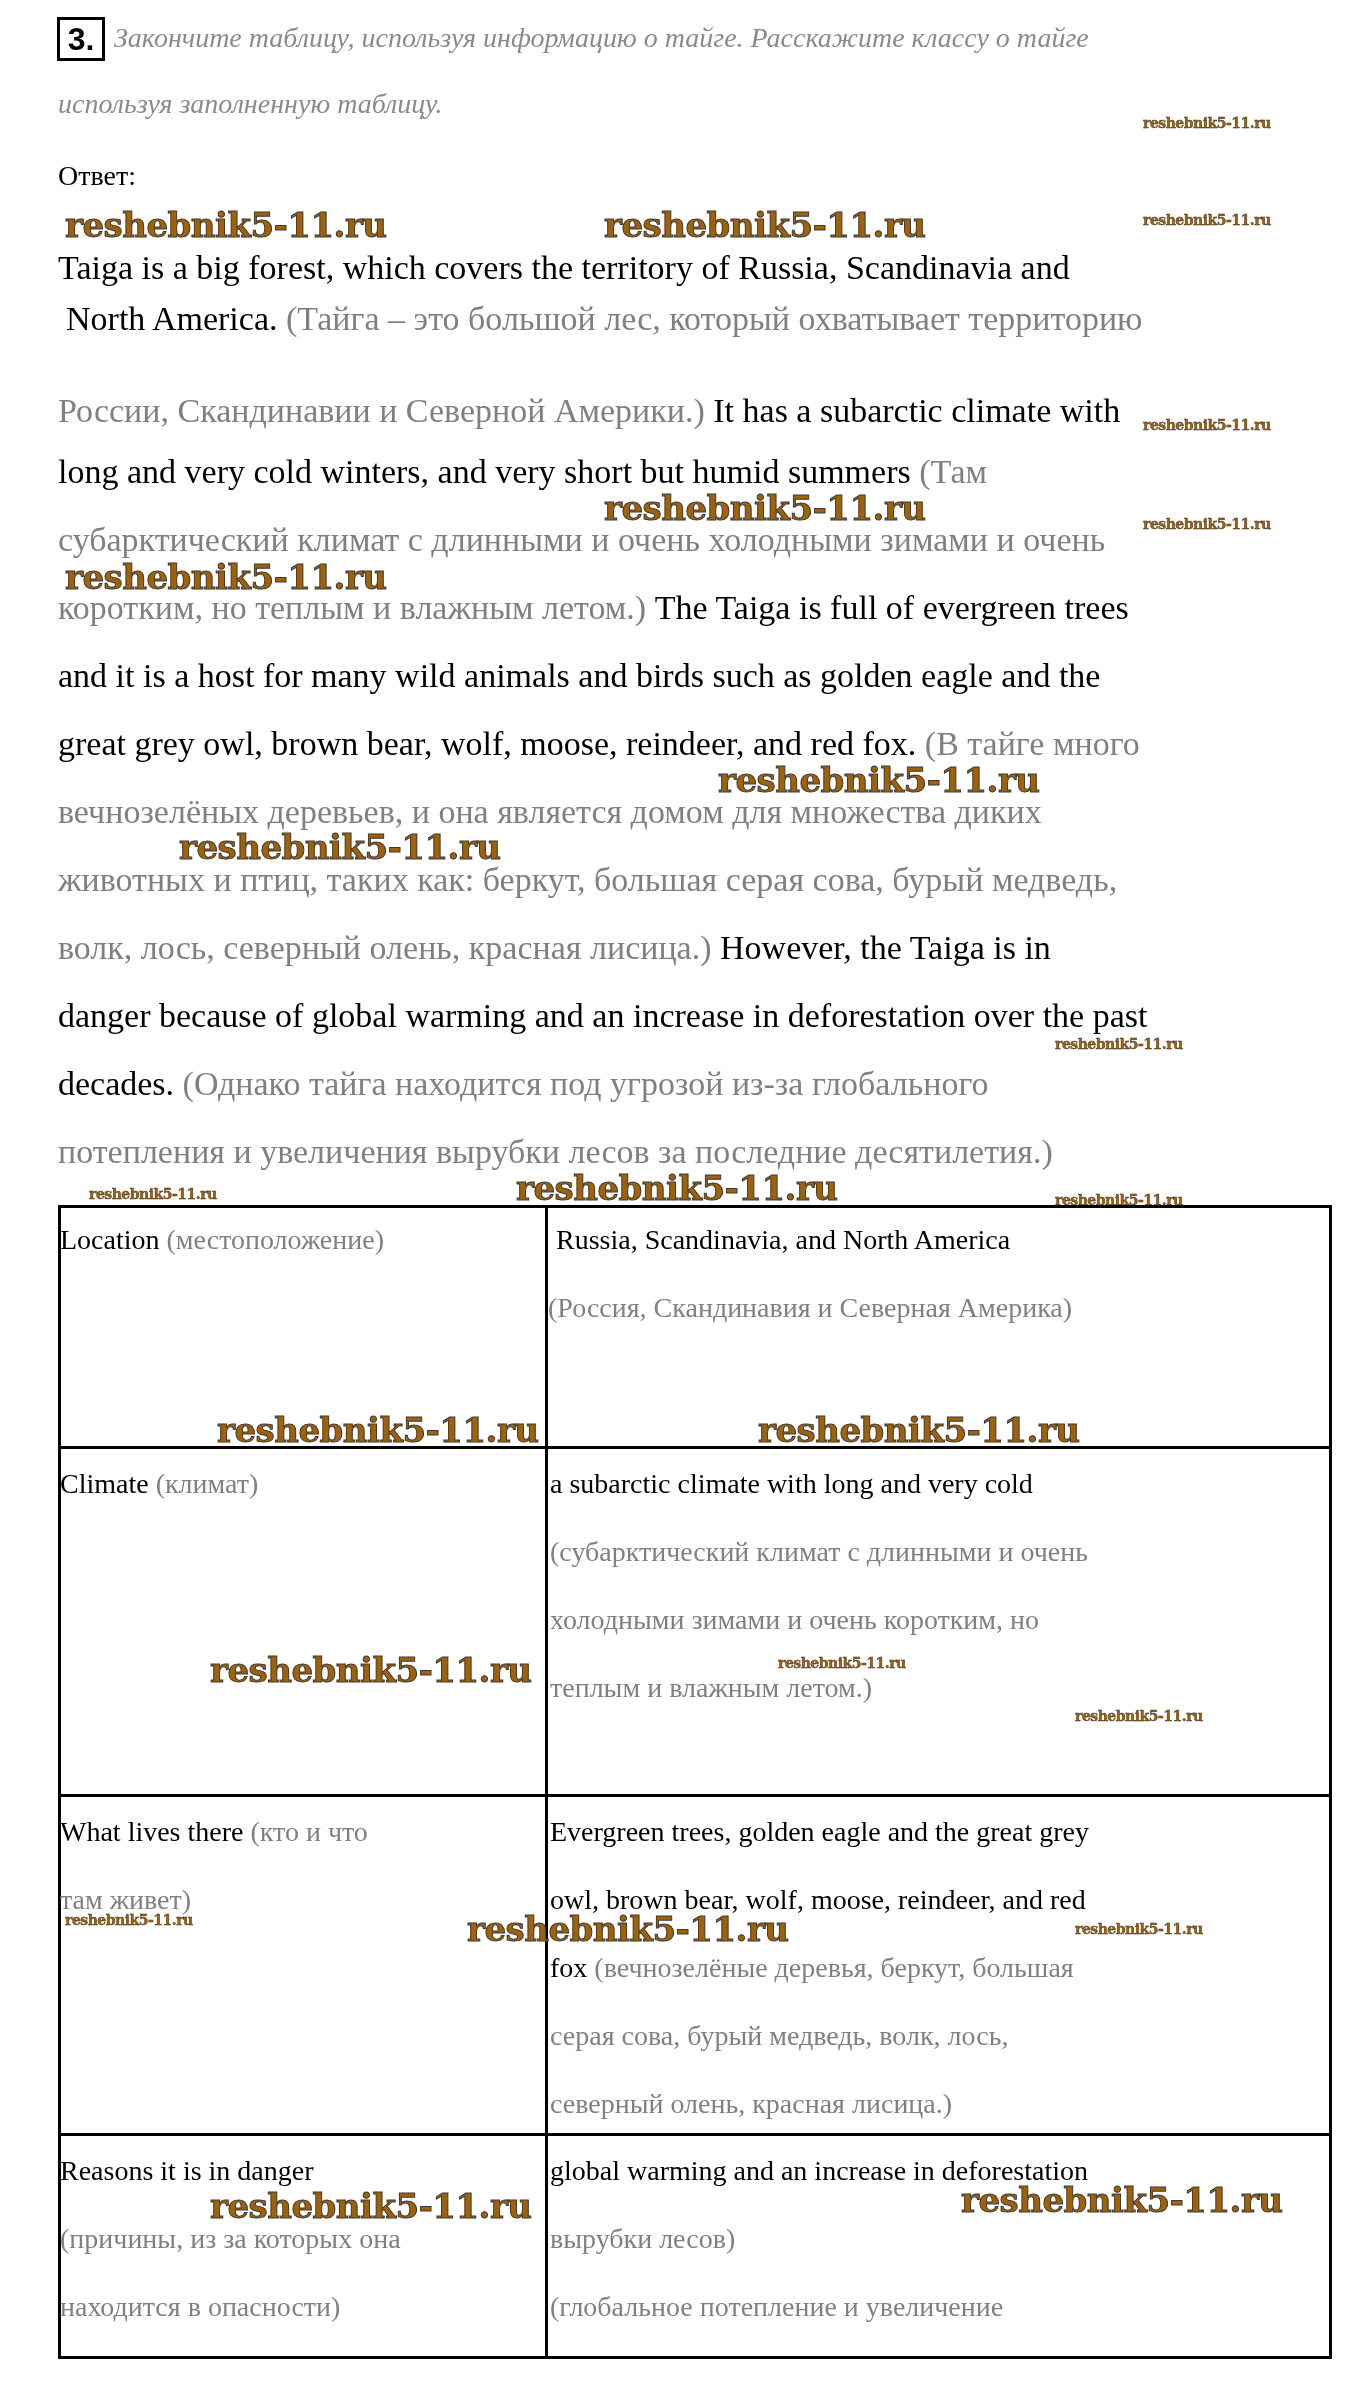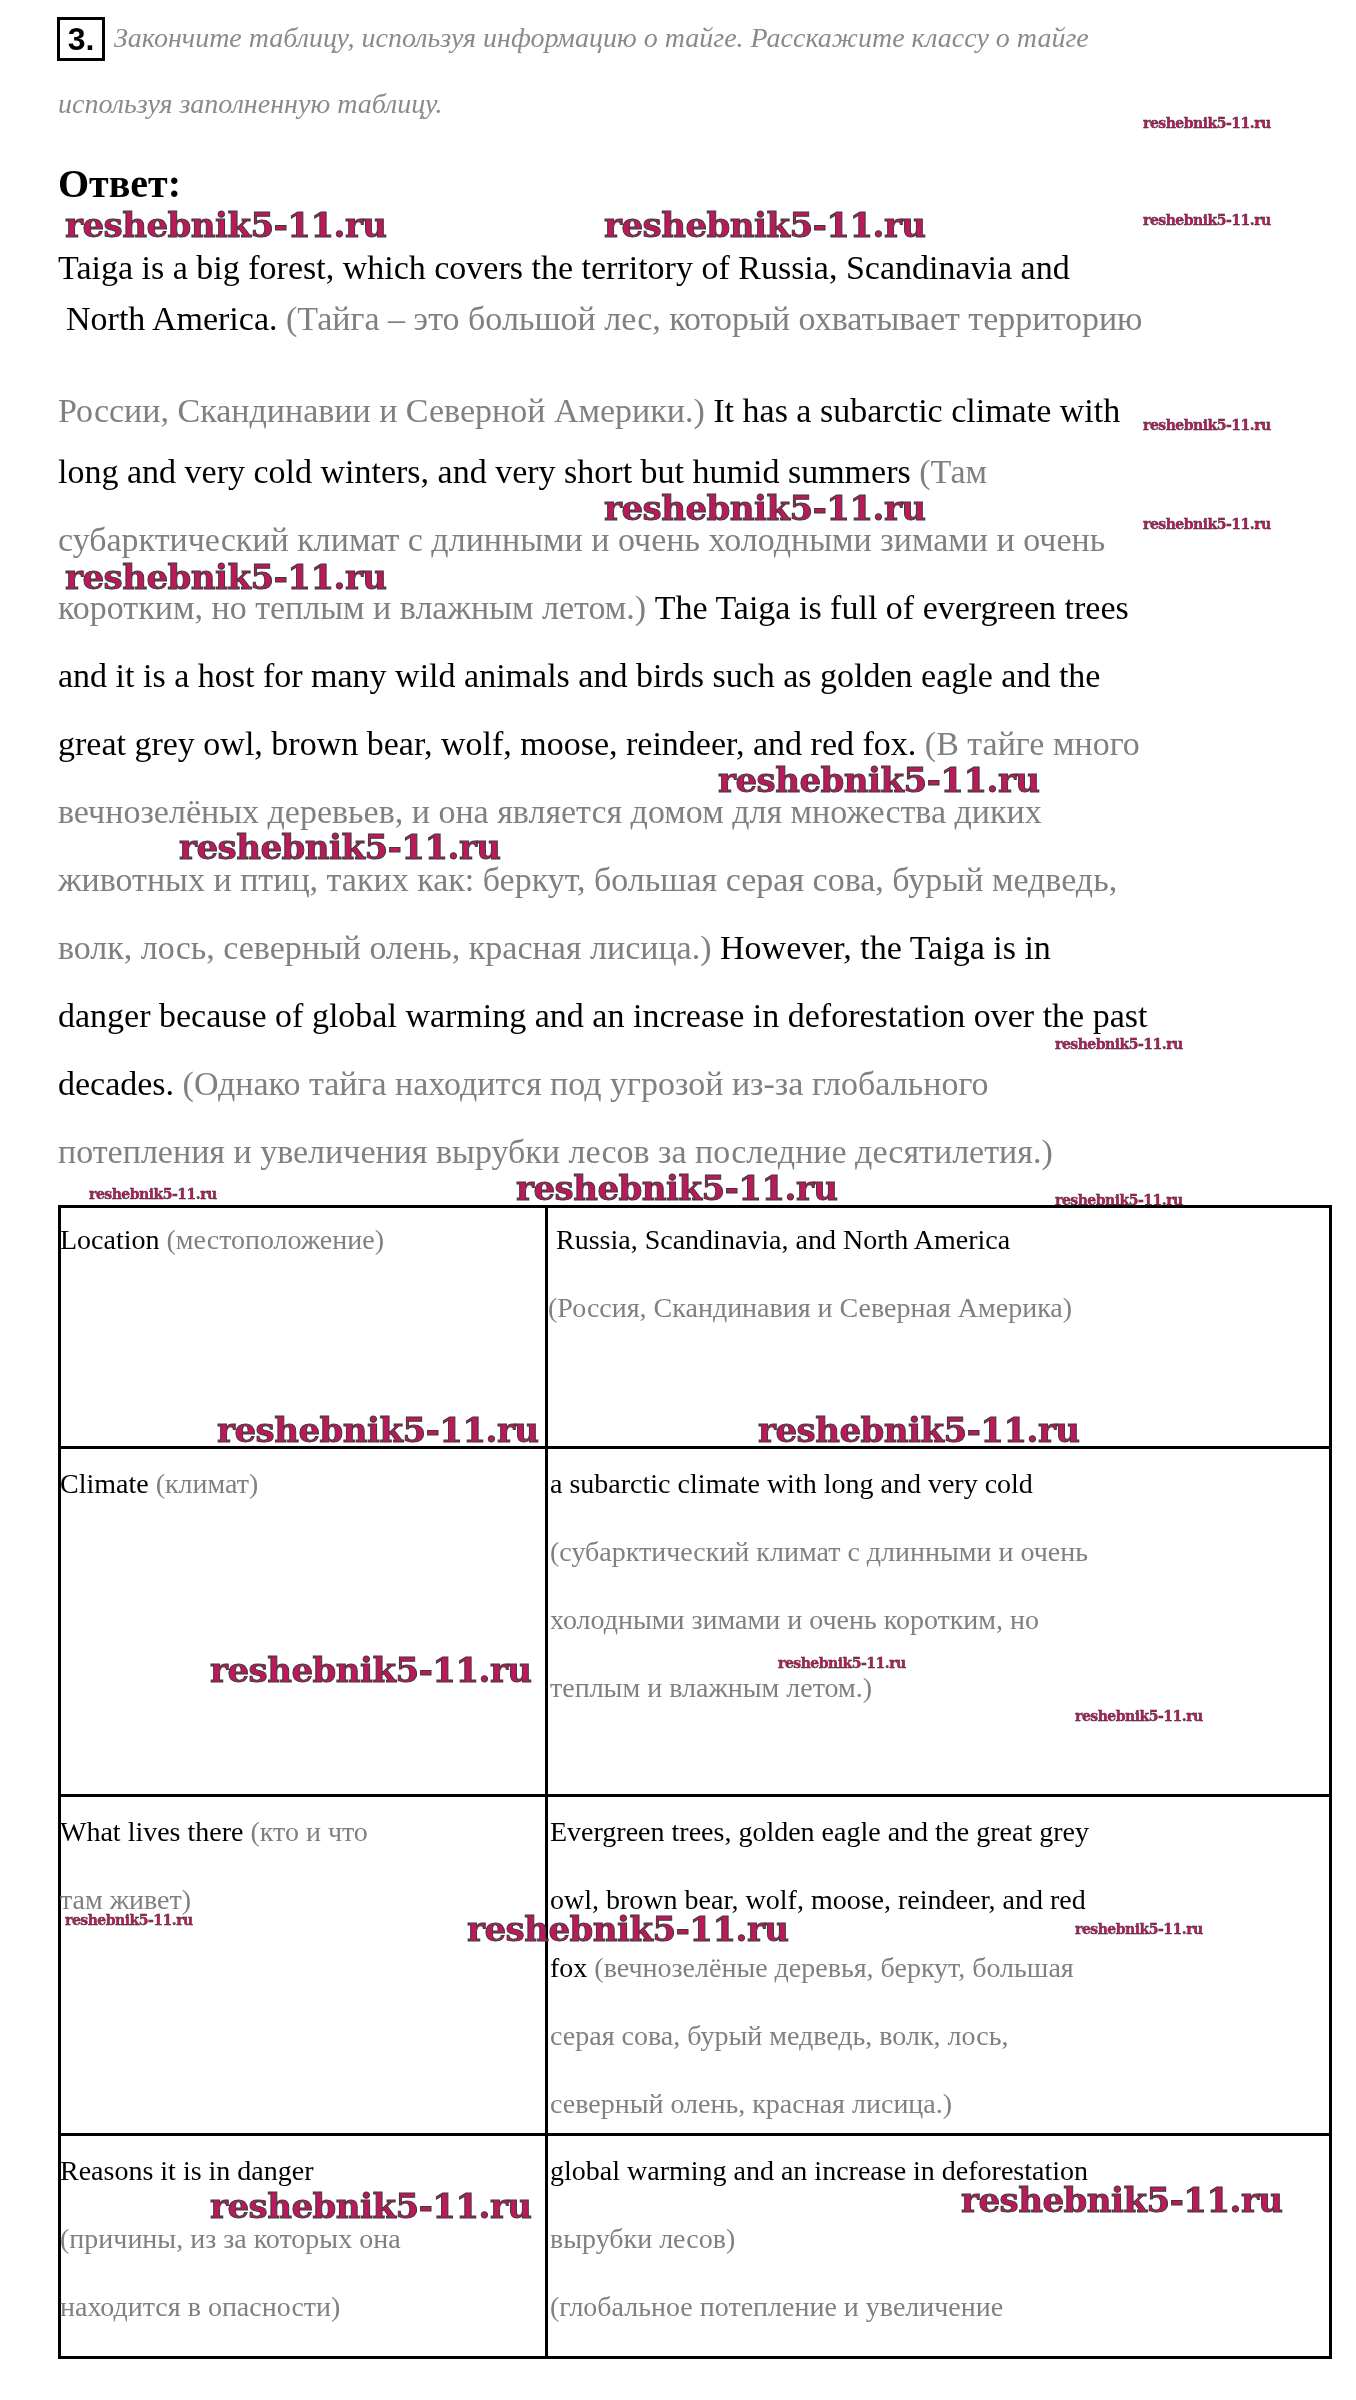--- a/index.html
+++ b/index.html
@@ -3,25 +3,25 @@
 <meta charset="utf-8">
 <style>
   html, body { margin: 0; padding: 0; background: #ffffff; }
   body { width: 1356px; height: 2400px; position: relative; overflow: hidden;
          font-family: "Liberation Serif", "DejaVu Serif", serif; color: #000; }
   .abs { position: absolute; white-space: nowrap; }
   .task-num { position: absolute; left: 57px; top: 17px; width: 42px; height: 38px;
               border: 3px solid #000; font-family: "Liberation Sans", sans-serif;
               font-weight: bold; font-size: 32px; line-height: 38px; text-align: center; }
   .task { font-style: italic; color: #8a8a8a; font-size: 28px; }
-  .answer { font-weight: bold; font-size: 40px; }
+  .answer { font-weight: normal; font-size: 28px; }
   .line { font-size: 34px; line-height: 40px; left: 58px; }
   .ru { color: #808080; }
   .wm { position: absolute; white-space: nowrap; font-family: "DejaVu Serif", serif;
-        font-weight: bold; color: #be185d; -webkit-text-stroke: 1px #3a3a3a;
+        font-weight: bold; color: #a16207; -webkit-text-stroke: 1px #3a3a3a;
         letter-spacing: -0.5px; pointer-events: none; }
   .wm.big { font-size: 34px; }
   .wm.small { font-size: 14px; -webkit-text-stroke: 0.4px #333; }
   .tbl { position: absolute; left: 58px; top: 1205px; width: 1274px; height: 1154px;
          border: 3px solid #000; box-sizing: border-box; }
   .hline { position: absolute; left: 58px; width: 1274px; height: 3px; background: #000; }
   .vline { position: absolute; left: 545px; top: 1205px; width: 3px; height: 1154px; background: #000; }
   .cell-text { position: absolute; font-size: 28px; line-height: 68px; white-space: nowrap; }
 </style>
 </head>

